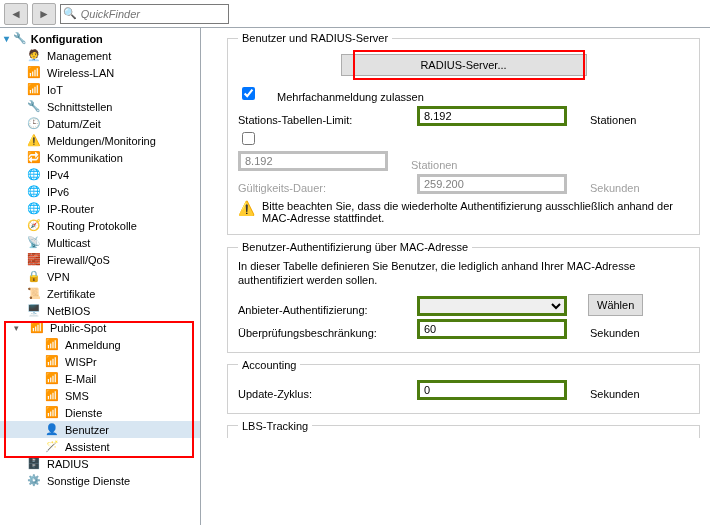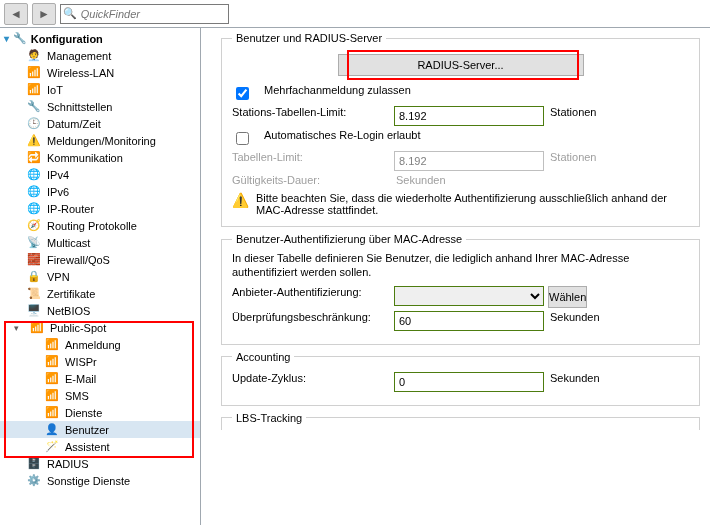--- a/index.html
+++ b/index.html
@@ -12,33 +12,33 @@
   .main { display: flex; height: 497px; }
   .tree-panel { width: 201px; border-right: 1px solid #a0a8b0; overflow-y: auto; padding-top: 2px; }
   .tree-root { padding: 2px 0 2px 4px; font-weight: bold; display: flex; align-items: center; gap: 4px; }
   .tree-root .tw { color: #3090c7; font-size: 10px; }
   .tree-item { display: flex; align-items: center; height: 17px; padding-left: 26px; gap: 5px; cursor: default; }
   .tree-item.selected { background: #d8e6f2; }
   .tree-item .exp { width: 10px; font-size: 9px; color: #606060; margin-left: -12px; }
   .tree-item .ico { width: 16px; height: 14px; display: inline-flex; align-items: center; justify-content: center; font-size: 11px; }
   .hl-box { position: absolute; border: 2px solid #ff0000; pointer-events: none; z-index: 10; }
   .content { flex: 1; padding: 4px 10px 4px 14px; overflow-y: auto; position: relative; }
-  fieldset { border: 1px solid #d0d0d0; margin: 0 0 6px 6px; padding: 6px 10px 10px 10px; }
+  fieldset { border: 1px solid #d0d0d0; margin: 0 0 6px 12px; padding: 6px 10px 10px 10px; }
   legend { padding: 0 4px; color: #000; }
-  .row { display: flex; align-items: flex-start; margin: 3px 0; gap: 4px; }
+  .row { display: flex; align-items: flex-end; margin: 3px 0; gap: 21px; }
   .lbl { width: 158px; }
   .lbl.dis { color: #9f9f9f; }
-  .txt { width: 150px; height: 20px; border: 1px solid #4d7c0f; padding: 1px 4px; font-size: 11px; }
+  .txt { width: 150px; height: 20px; border: 3px solid #4d7c0f; padding: 1px 4px; font-size: 11px; }
   .txt.dis { color: #808080; border-color: #bfbfbf; background: #fff; }
   .unit { margin-left: 2px; }
   .unit.dis { color: #9f9f9f; }
   .btn { height: 22px; border: 1px solid #adadad; background: #e1e1e1; padding: 0 12px; font-size: 11px; }
   .btn-wide { width: 246px; }
   .btn-row { display:flex; justify-content:center; margin: 4px 0 8px 0; }
-  .chk { display: flex; align-items: flex-start; gap: 12px; margin: 3px 0; }
+  .chk { display: flex; align-items: flex-end; gap: 19px; margin: 3px 0; }
   .chk input { width: 13px; height: 13px; }
   .warn-row { display:flex; gap:8px; align-items:flex-start; margin-top:6px; margin-bottom:0px; }
   .warn-ico { width: 16px; height: 16px; font-size: 14px; color: #f0c000; }
   .desc { margin-bottom: 6px; line-height: 1.3; }
   select.txt { padding: 0 2px; }
 </style>
 </head>
 <body>
 
 <div class="top-bar">
@@ -180,44 +180,43 @@
         <input type="checkbox" id="chkMulti" checked="" style="">
         <span>Mehrfachanmeldung zulassen</span>
       </label>
       <div class="row">
         <span class="lbl">Stations-Tabellen-Limit:</span>
         <input class="txt" value="8.192" style="">
         <span class="unit">Stationen</span>
       </div>
       <label class="chk">
         <input type="checkbox" id="chkAuto" style="">
-        <span>Automatisches Re-Login erlaubt</span>
       </label>
       <div class="row">
-        <span class="lbl dis">Tabellen-Limit:</span>
         <input class="txt dis" readonly="" value="8.192" style="">
         <span class="unit dis">Stationen</span>
       </div>
       <div class="row">
         <span class="lbl dis">Gültigkeits-Dauer:</span>
+        <input class="txt dis" readonly="" value="259.200" style="">
         <span class="unit dis">Sekunden</span>
       </div>
       <div class="warn-row">
         <span class="warn-ico">⚠️</span>
         <span>Bitte beachten Sie, dass die wiederholte Authentifizierung ausschließlich anhand der MAC-Adresse stattfindet.</span>
       </div>
     </fieldset>
 
     <fieldset>
       <legend>Benutzer-Authentifizierung über MAC-Adresse</legend>
       <div class="desc">In dieser Tabelle definieren Sie Benutzer, die lediglich anhand Ihrer MAC-Adresse authentifiziert werden sollen.</div>
       <div class="row">
         <span class="lbl">Anbieter-Authentifizierung:</span>
         <select class="txt"><option></option></select>
-        <button class="btn" style="padding:0 0">Wählen</button>
+        <button class="btn" style="padding:0 8px">Wählen</button>
       </div>
       <div class="row">
         <span class="lbl">Überprüfungsbeschränkung:</span>
         <input class="txt" value="60" style="">
         <span class="unit">Sekunden</span>
       </div>
     </fieldset>
 
     <fieldset>
       <legend>Accounting</legend>

